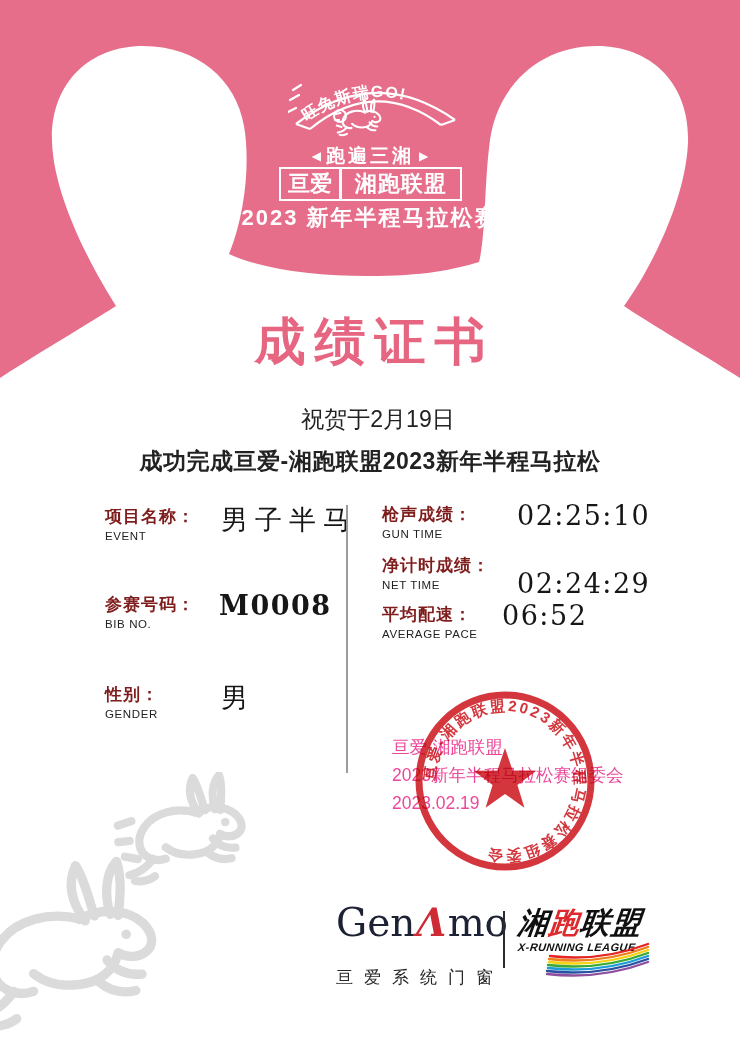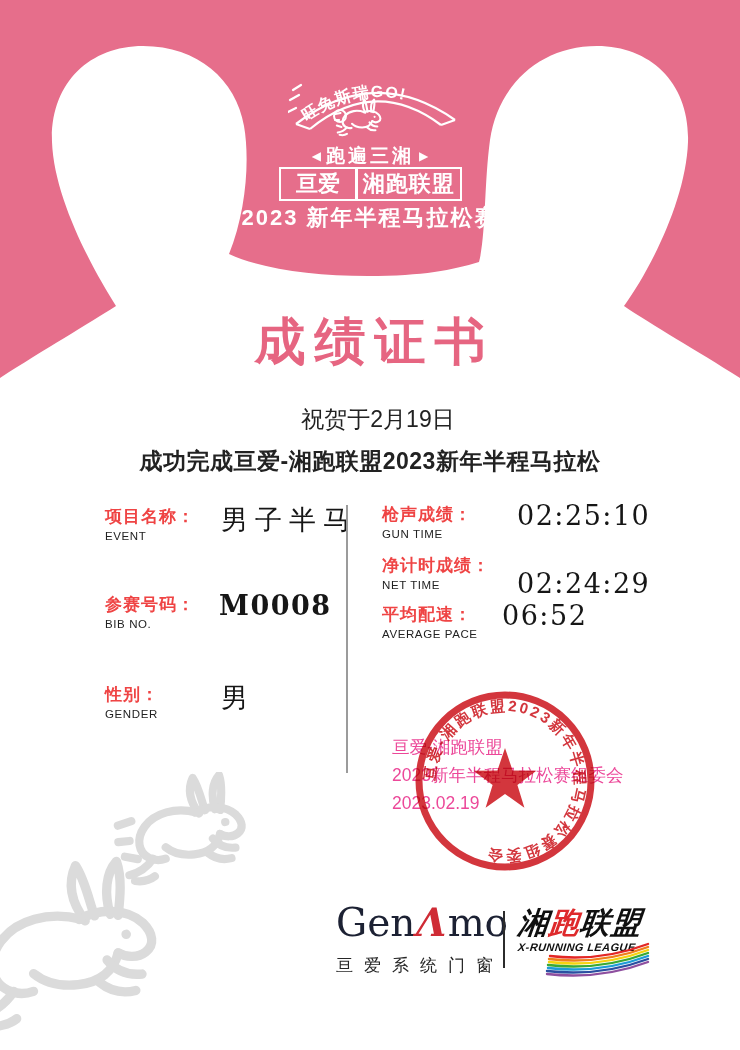--- a/index.html
+++ b/index.html
@@ -10,57 +10,57 @@
 
   
   .center-row{left:0;right:0;display:flex;justify-content:center;align-items:baseline;}
   .slogan-row{top:143px;color:#fff;font-weight:700;}
   .slogan-txt{font-size:19px;letter-spacing:3px;margin:0 5px;}
   .slogan-arr{font-size:12px;transform:translateY(-2px);}
   .brand-box{left:279px;top:167px;width:179px;height:30px;border:2.5px solid #fff;
              display:flex;align-items:stretch;}
   .brand-box .cell{display:flex;align-items:center;justify-content:center;color:#fff;
              font-weight:800;font-size:22px;}
-  .brand-box .cell-l{width:74px;}
+  .brand-box .cell-l{width:58px;}
   .brand-box .sep{width:2.5px;background:#fff;}
   .brand-box .cell-r{flex:1;letter-spacing:1px;}
   .event-line{top:203px;color:#fff;font-weight:800;font-size:22px;letter-spacing:2px;}
 
   
   .cert-title{top:308px;color:#e66581;font-size:51px;font-weight:800;
               letter-spacing:9px;text-indent:9px;}
 
   
   .congrats{top:404px;font-size:23px;color:#222;padding-left:16px;}
   .congrats .name-box{border-bottom:2.5px solid #2d2d2d;padding:0 16px 5px;margin:0 6px;
               font-family:"DejaVu Serif","Liberation Serif",serif;font-size:25px;
               letter-spacing:10px;text-indent:10px;}
   .achievement{top:446px;font-size:23px;font-weight:600;letter-spacing:.5px;color:#222;}
 
   
-  .label-cn{font-size:17px;font-weight:700;letter-spacing:1px;color:#ef4444;line-height:1.15;}
+  .label-cn{font-size:17px;font-weight:700;letter-spacing:1px;color:#7f1d1d;line-height:1.15;}
   .label-en{font-size:11.5px;letter-spacing:.6px;color:#222;margin-top:3px;}
   .fval{font-family:"DejaVu Serif","Liberation Serif",serif;font-size:27px;color:#161616;}
   .fval.cjk{letter-spacing:7px;}
   .fval.num{letter-spacing:1.5px;}
   .fval.bold{font-weight:700;}
   .col-sep{left:346px;top:505px;width:2px;height:268px;background:#9b9b9b;}
 
   
   .committee{left:392px;top:733px;font-size:17.5px;line-height:28px;color:#ec4899;}
   .stamp{left:410px;top:686px;mix-blend-mode:multiply;opacity:.93;}
   .ring-txt{font-size:15px;font-weight:700;letter-spacing:2.5px;fill:#d0262e;
             font-family:"Liberation Sans","DejaVu Sans",sans-serif;}
 
   
   .genamo{left:336px;top:903px;}
   .genamo-line{font-family:"DejaVu Serif","Liberation Serif",serif;font-size:39px;
                color:#1c2133;line-height:1;}
   .genamo-accent{color:#cf2b35;font-weight:700;display:inline-block;transform:skewX(-12deg);margin:0 1px;}
-  .genamo-sub{margin-top:12px;font-size:17px;letter-spacing:11px;color:#262626;}
+  .genamo-sub{margin-top:24px;font-size:17px;letter-spacing:11px;color:#262626;}
   .logo-sep{left:503px;top:911px;width:2px;height:57px;background:#2b2b2b;}
   .xr{left:518px;top:906px;}
   .xr-line{font-size:30px;font-weight:900;font-style:italic;letter-spacing:1px;
            transform:skewX(-6deg);color:#101010;line-height:1.1;white-space:nowrap;}
   .xr-accent{color:#de2a2c;}
   .xr-sub{font-size:11px;font-weight:700;font-style:italic;letter-spacing:.4px;
           color:#101010;margin-top:2px;transform:skewX(-6deg);}
 </style>
 </head>
 <body>

